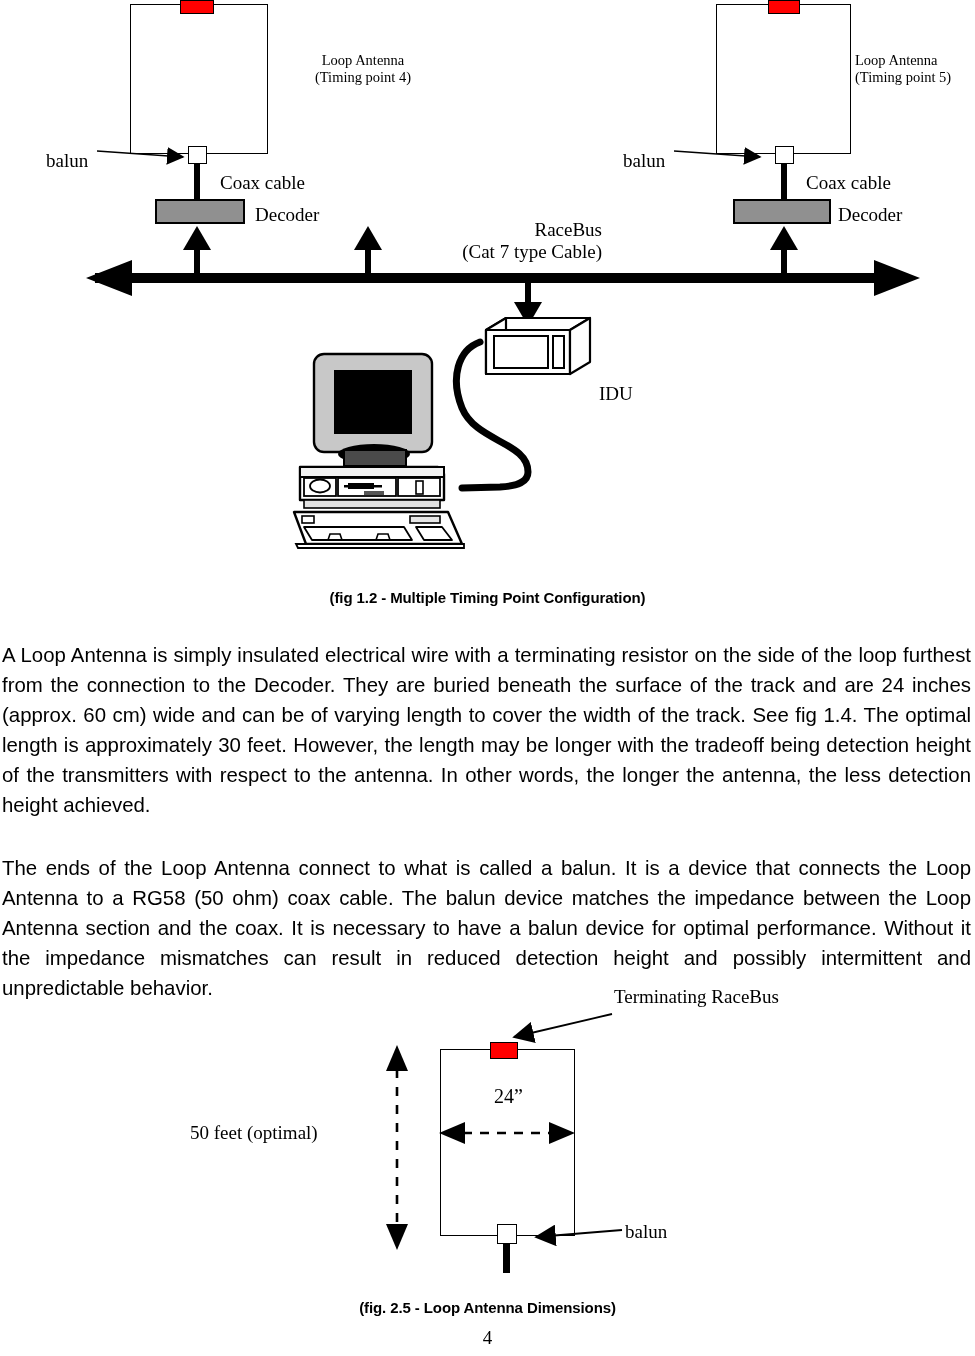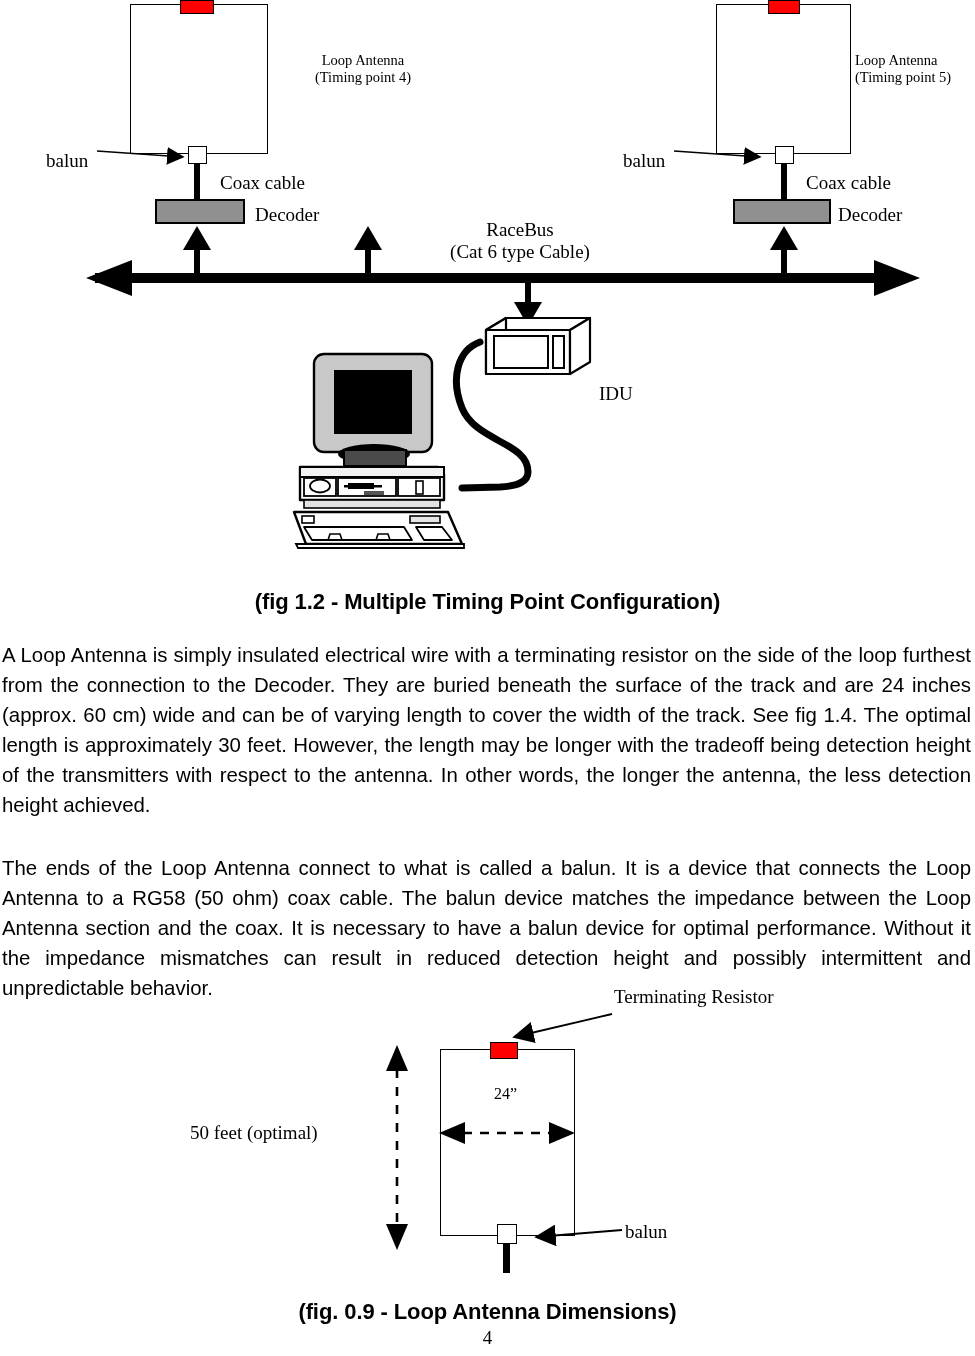--- a/index.html
+++ b/index.html
@@ -62,21 +62,21 @@
   .lbl-md { font-size: 19px; text-align: center; }
   .lbl-center { text-align: center; }
 
   
   .fig-caption {
     position: absolute;
     width: 975px;
     text-align: center;
     font-family: "Liberation Sans", "DejaVu Sans", sans-serif;
     font-weight: bold;
-    font-size: 22px;
+    font-size: 15px;
     letter-spacing: -0.1px;
   }
 
   
   .para {
     position: absolute;
     left: 2px;
     width: 969px;
     text-align: justify;
     text-justify: inter-word;
@@ -149,23 +149,23 @@
   <div class="lbl lbl-md" style="left:806px; top:172px;">Coax cable</div>
 
   <div class="decoder" style="left:733px; top:199px; width:98px; height:25px;"></div>
   <div class="lbl lbl-md" style="left:838px; top:204px;">Decoder</div>
 
   <div class="lbl lbl-sm lbl-center" style="left:855px; top:52px; width:170px; text-align:left;">
     <span>Loop Antenna</span><br>
     <span>(Timing point 5)</span>
   </div>
 
-  <div class="lbl lbl-md lbl-center" style="left:420px; top:219px; width:200px; text-align:center;">
+  <div class="lbl lbl-md lbl-center" style="left:402px; top:219px; width:200px; text-align:right;">
     <span>RaceBus</span><br>
-    <span>(Cat 6 type Cable)</span>
+    <span>(Cat 7 type Cable)</span>
   </div>
 
   <svg class="abs" style="left:0px; top:222px;" width="975" height="110" viewBox="0 0 975 110">
 
     <path d="M130,51 L130,61 L845,61 L845,51 Z" fill="#000"></path>
     <path d="M86,56 L132,38 L132,74 Z" fill="#000"></path>
     <path d="M920,56 L874,38 L874,74 Z" fill="#000"></path>
     <rect x="840" y="51" width="40" height="10" fill="#000"></rect>
     <rect x="95" y="51" width="40" height="10" fill="#000"></rect>
 
@@ -249,45 +249,45 @@
   <div class="resistor" style="left:490px; top:1042px; width:28px; height:17px;"></div>
 
   <svg class="abs" style="left:500px; top:1012px;" width="120" height="45" viewBox="0 0 120 45">
     <defs>
       <marker id="ah-tr" markerWidth="12" markerHeight="12" refX="11" refY="6" orient="auto">
         <path d="M0,0 L12,6 L0,12 Z" fill="#000"></path>
       </marker>
     </defs>
     <line x1="112" y1="2" x2="14" y2="25" stroke="#000" stroke-width="1.8" marker-end="url(#ah-tr)"></line>
   </svg>
-  <div class="lbl lbl-md" style="left:614px; top:986px;">Terminating Resistor</div>
+  <div class="lbl lbl-md" style="left:614px; top:986px;">Terminating RaceBus</div>
 
   <svg class="abs" style="left:378px; top:1045px;" width="40" height="205" viewBox="0 0 40 205">
     <path d="M19,0 L30,26 L8,26 Z" fill="#000"></path>
     <line x1="19" y1="24" x2="19" y2="181" stroke="#000" stroke-width="2.6" stroke-dasharray="9,9"></line>
     <path d="M19,205 L30,179 L8,179 Z" fill="#000"></path>
   </svg>
   <div class="lbl lbl-md" style="left:190px; top:1122px;">50 feet (optimal)</div>
 
   <svg class="abs" style="left:437px; top:1120px;" width="140" height="26" viewBox="0 0 140 26">
     <path d="M2,13 L28,2 L28,24 Z" fill="#000"></path>
     <line x1="26" y1="13" x2="114" y2="13" stroke="#000" stroke-width="2.6" stroke-dasharray="9,8"></line>
     <path d="M138,13 L112,2 L112,24 Z" fill="#000"></path>
   </svg>
-  <div class="lbl" style="left:494px; top:1085px; font-size:16px;text-align:center;">24”</div>
+  <div class="lbl" style="left:494px; top:1085px; font-size:20px;text-align:center;">24”</div>
 
   <div class="balun-box" style="left:497px; top:1224px; width:20px; height:20px;"></div>
   <div class="coax" style="left:503px; top:1244px; width:7px; height:29px;"></div>
 
   <svg class="abs" style="left:518px; top:1222px;" width="110" height="30" viewBox="0 0 110 30">
     <defs>
       <marker id="ah-bal" markerWidth="12" markerHeight="12" refX="11" refY="6" orient="auto">
         <path d="M0,0 L12,6 L0,12 Z" fill="#000"></path>
       </marker>
     </defs>
     <line x1="104" y1="8" x2="18" y2="15" stroke="#000" stroke-width="1.8" marker-end="url(#ah-bal)"></line>
   </svg>
   <div class="lbl lbl-md" style="left:625px; top:1221px;">balun</div>
 
-  <div class="fig-caption" style="top:1299px;">(fig. 0.9 - Loop Antenna Dimensions)</div>
+  <div class="fig-caption" style="top:1299px;">(fig. 2.5 - Loop Antenna Dimensions)</div>
 </div>
 
 <div class="page-num" style="top:1327px;">4</div>
 
 </body></html>

